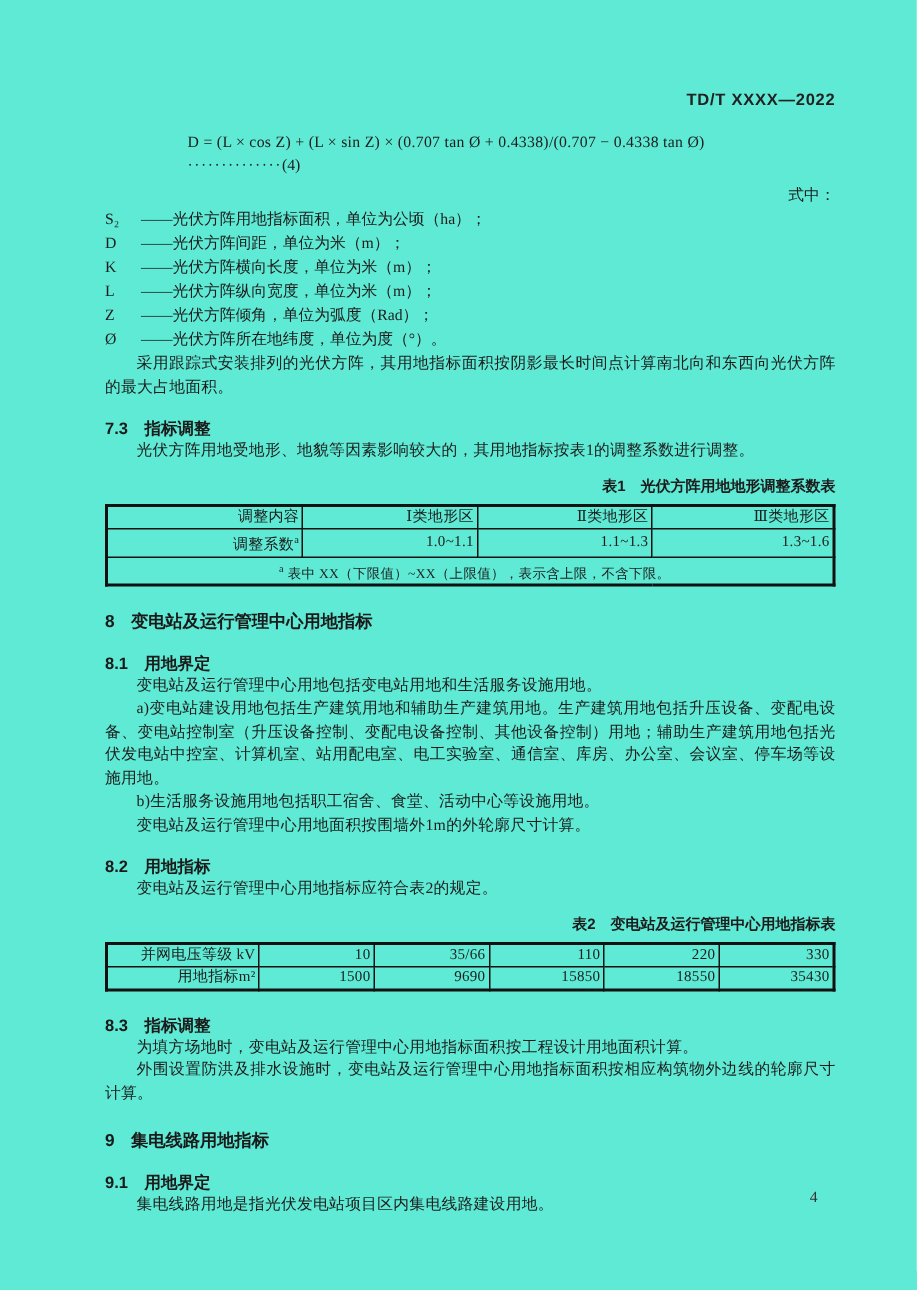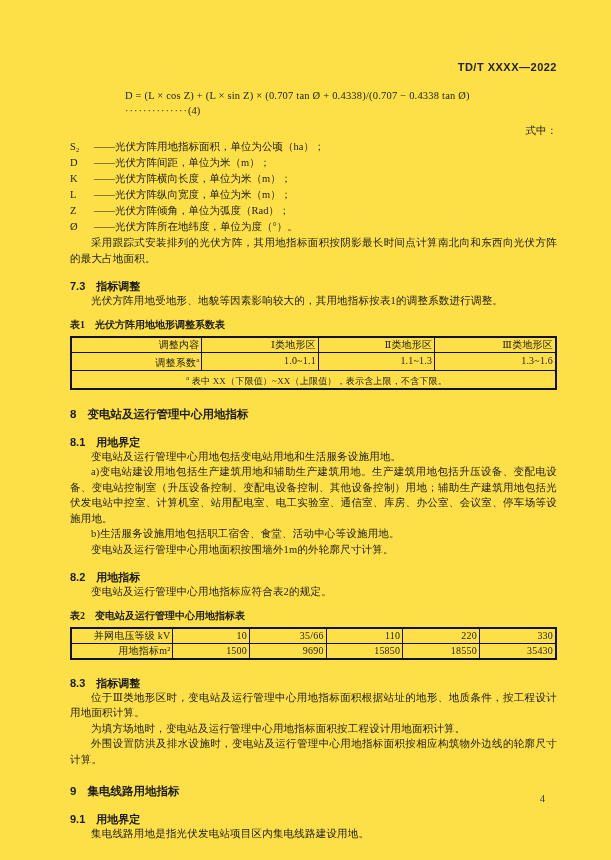--- a/index.html
+++ b/index.html
@@ -2,21 +2,21 @@
 <html><head>
 <meta charset="utf-8">
 <style>
   html, body { margin:0; padding:0; }
   body {
     width:611px; height:860px; background:#ffffff;
     font-family:"Liberation Serif","DejaVu Serif",serif;
     color:#1c1c1c;
     -webkit-font-smoothing:antialiased;
   }
-  .page { position:relative; width:611px; height:860px; overflow:hidden; background:#fde047; }
+  .page { position:relative; width:611px; height:860px; overflow:hidden; background:#5eead4; }
   .doc-num {
     position:absolute; top:61px; right:54px;
     font-family:"Liberation Sans","DejaVu Sans",sans-serif;
     font-weight:bold; font-size:11px; letter-spacing:0.5px; color:#222;
   }
   .content { position:absolute; left:70px; top:88px; width:487px; }
 
   .formula-row { display:flex; align-items:baseline; font-size:10.5px; line-height:15px; white-space:nowrap;flex-direction:column; }
   .f-expr { margin-left:55px; letter-spacing:0.2px; }
   .f-tail { flex:1; text-align:right; overflow:hidden; }
@@ -36,21 +36,21 @@
 
   .h-sec, .h-sub {
     font-family:"Liberation Sans","DejaVu Sans",sans-serif;
     font-weight:bold; color:#1a1a1a; margin:0;
   }
   .h-sec { font-size:11.5px; margin-top:17px; line-height:15px; }
   .h-sub { font-size:11px;  margin-top:13px; line-height:14px; }
   .h-num { margin-right:11px; }
 
   .tbl-caption {
-    text-align:left; font-family:Liberation Serif, serif;
+    text-align:right; font-family:Liberation Sans, sans-serif;
     font-weight:bold; font-size:10px; margin-top:9px; margin-bottom:5px; line-height:13px;
   }
   .tbl-caption .cap-label { margin-right:10px; }
 
   table.std { width:100%; border-collapse:collapse; border:2px solid #111; font-size:10px; margin-top:2px; }
   table.std td {
     border:1px solid #111; text-align:right; padding:1px 2px;
     height:12px; line-height:12px; letter-spacing:0.2px;
   }
   table.std td.foot {
@@ -168,21 +168,20 @@
           <td>15850</td>
           <td>18550</td>
           <td>35430</td>
         </tr>
       </tbody>
     </table>
 
     <h3 class="h-sub" style="margin-top:16px">
       <span class="h-num">8.3</span><span>指标调整</span>
     </h3>
-    <p class="body mt4">位于Ⅲ类地形区时，变电站及运行管理中心用地指标面积根据站址的地形、地质条件，按工程设计用地面积计算。</p>
     <p class="body">为填方场地时，变电站及运行管理中心用地指标面积按工程设计用地面积计算。</p>
     <p class="body">外围设置防洪及排水设施时，变电站及运行管理中心用地指标面积按相应构筑物外边线的轮廓尺寸计算。</p>
 
     <h2 class="h-sec">
       <span class="h-num">9</span><span>集电线路用地指标</span>
     </h2>
     <h3 class="h-sub">
       <span class="h-num">9.1</span><span>用地界定</span>
     </h3>
     <p class="body mt4">集电线路用地是指光伏发电站项目区内集电线路建设用地。</p>

